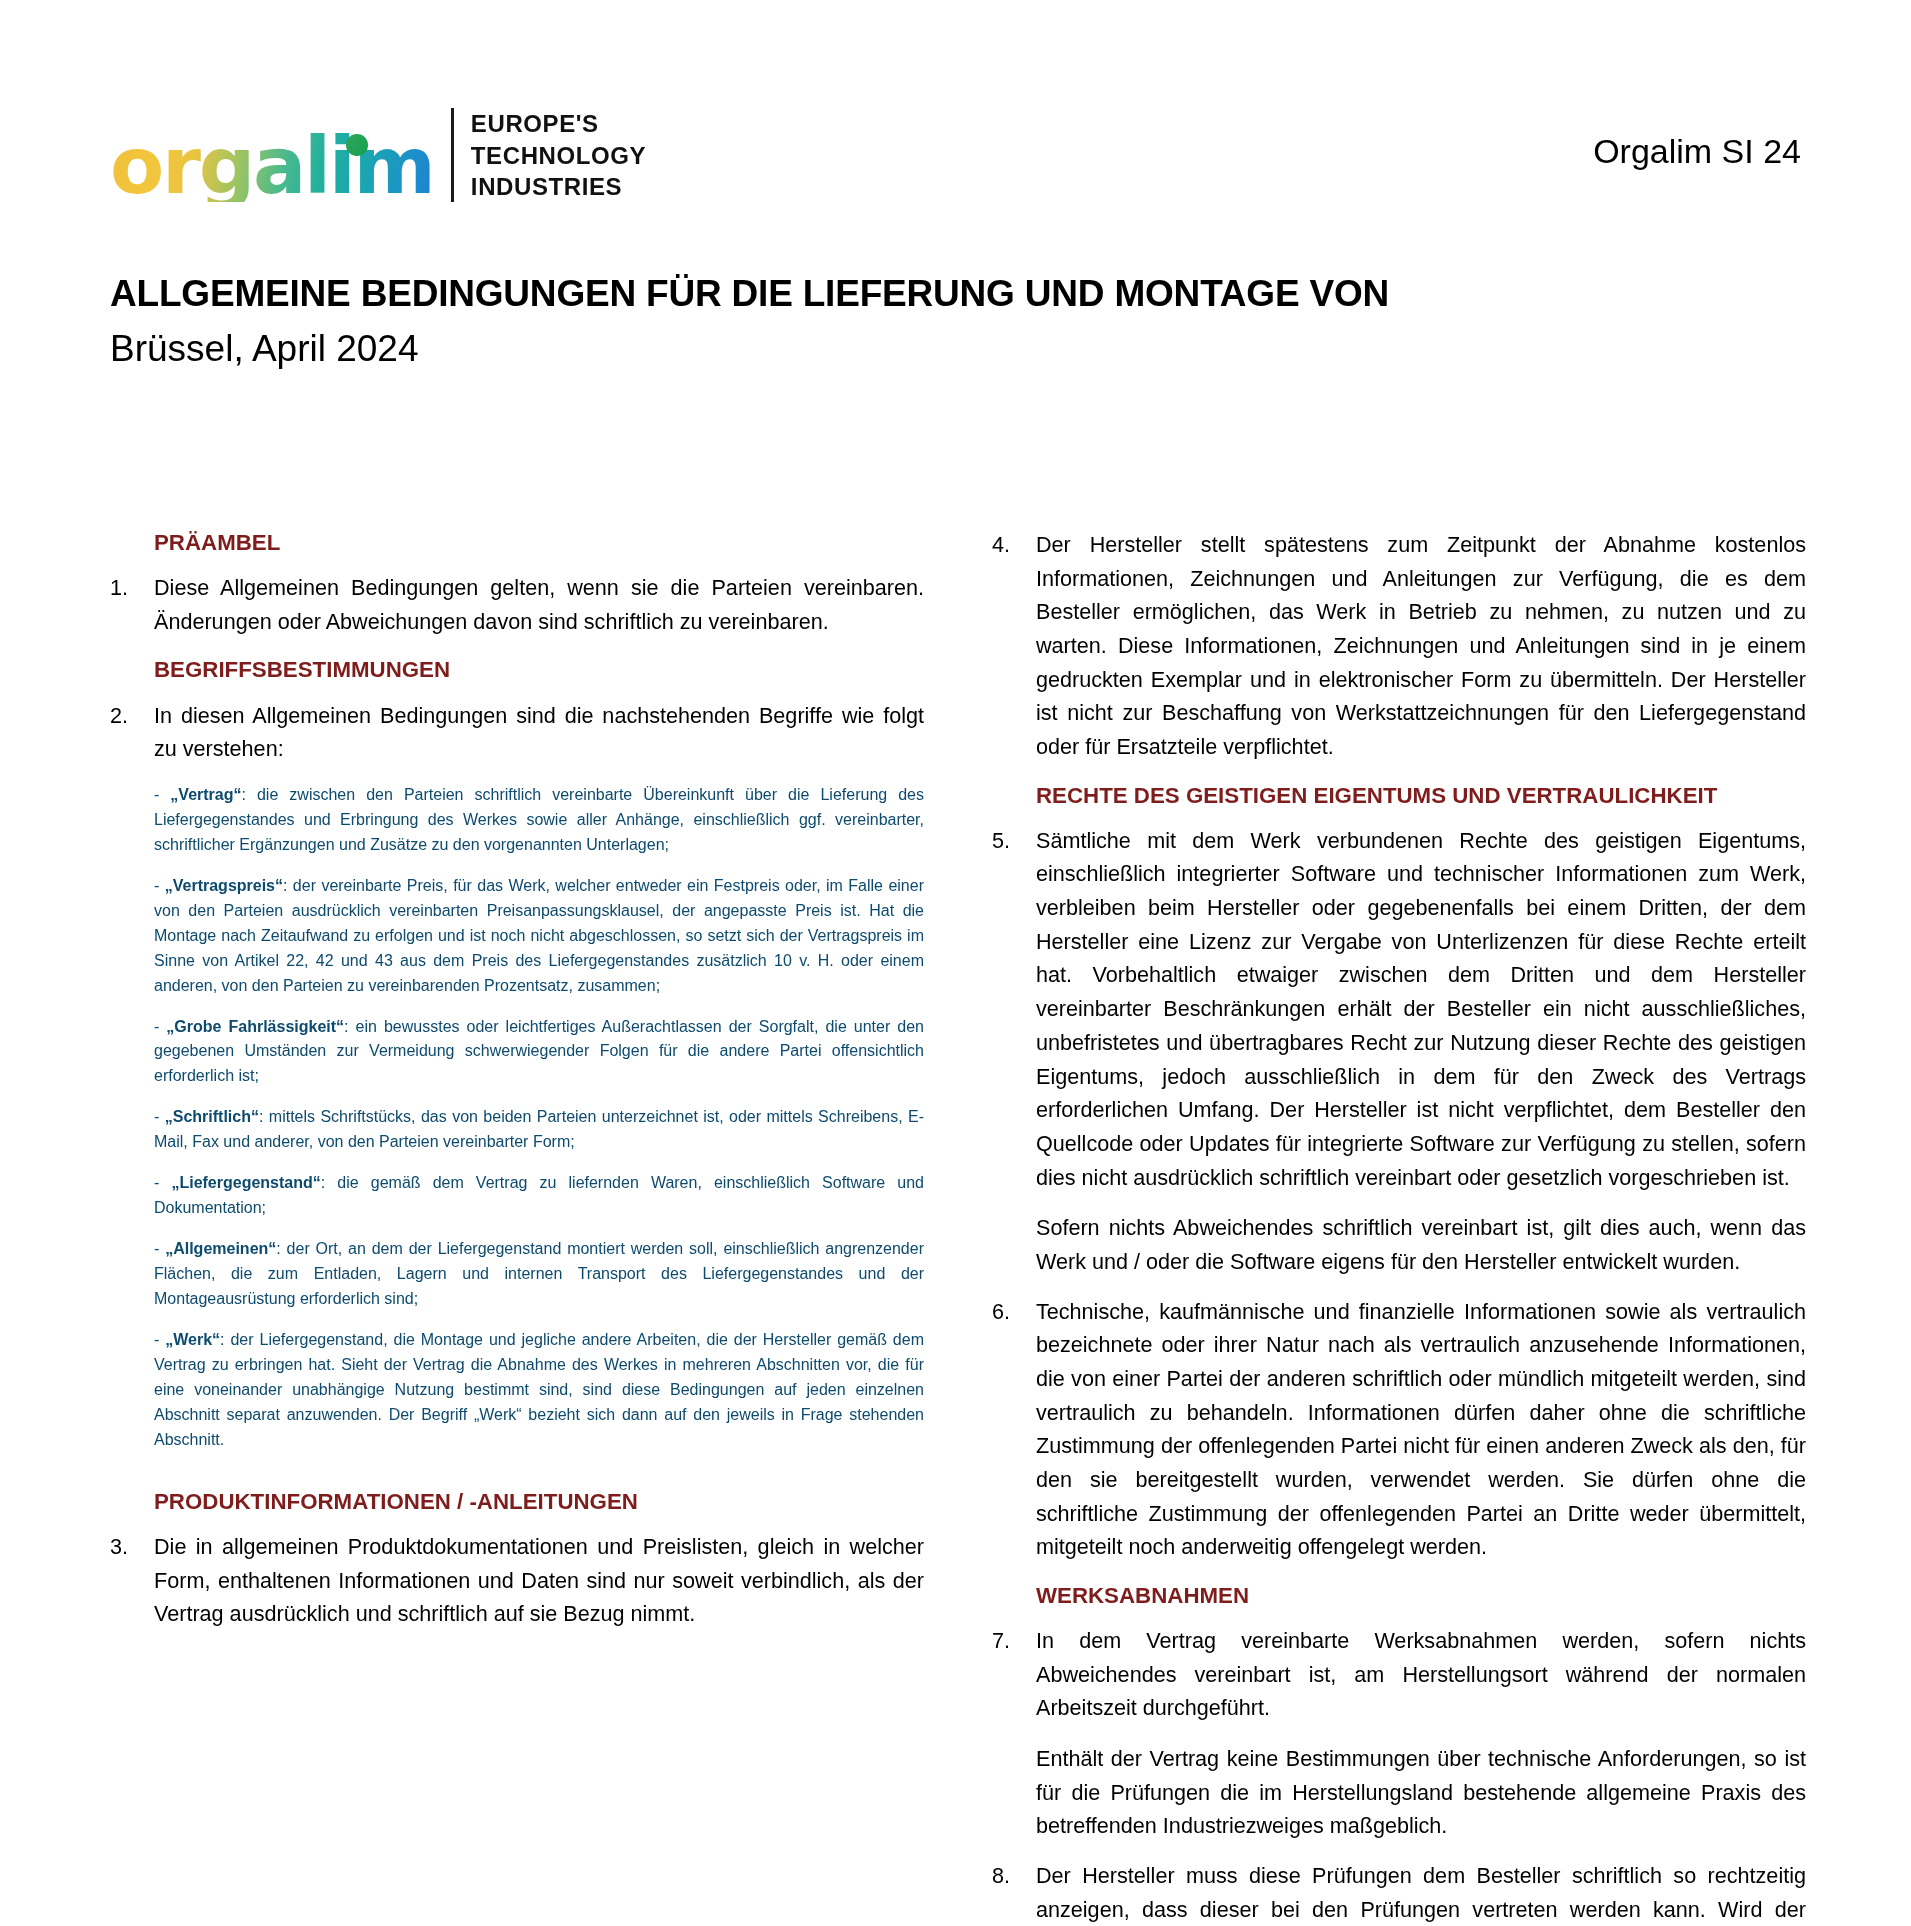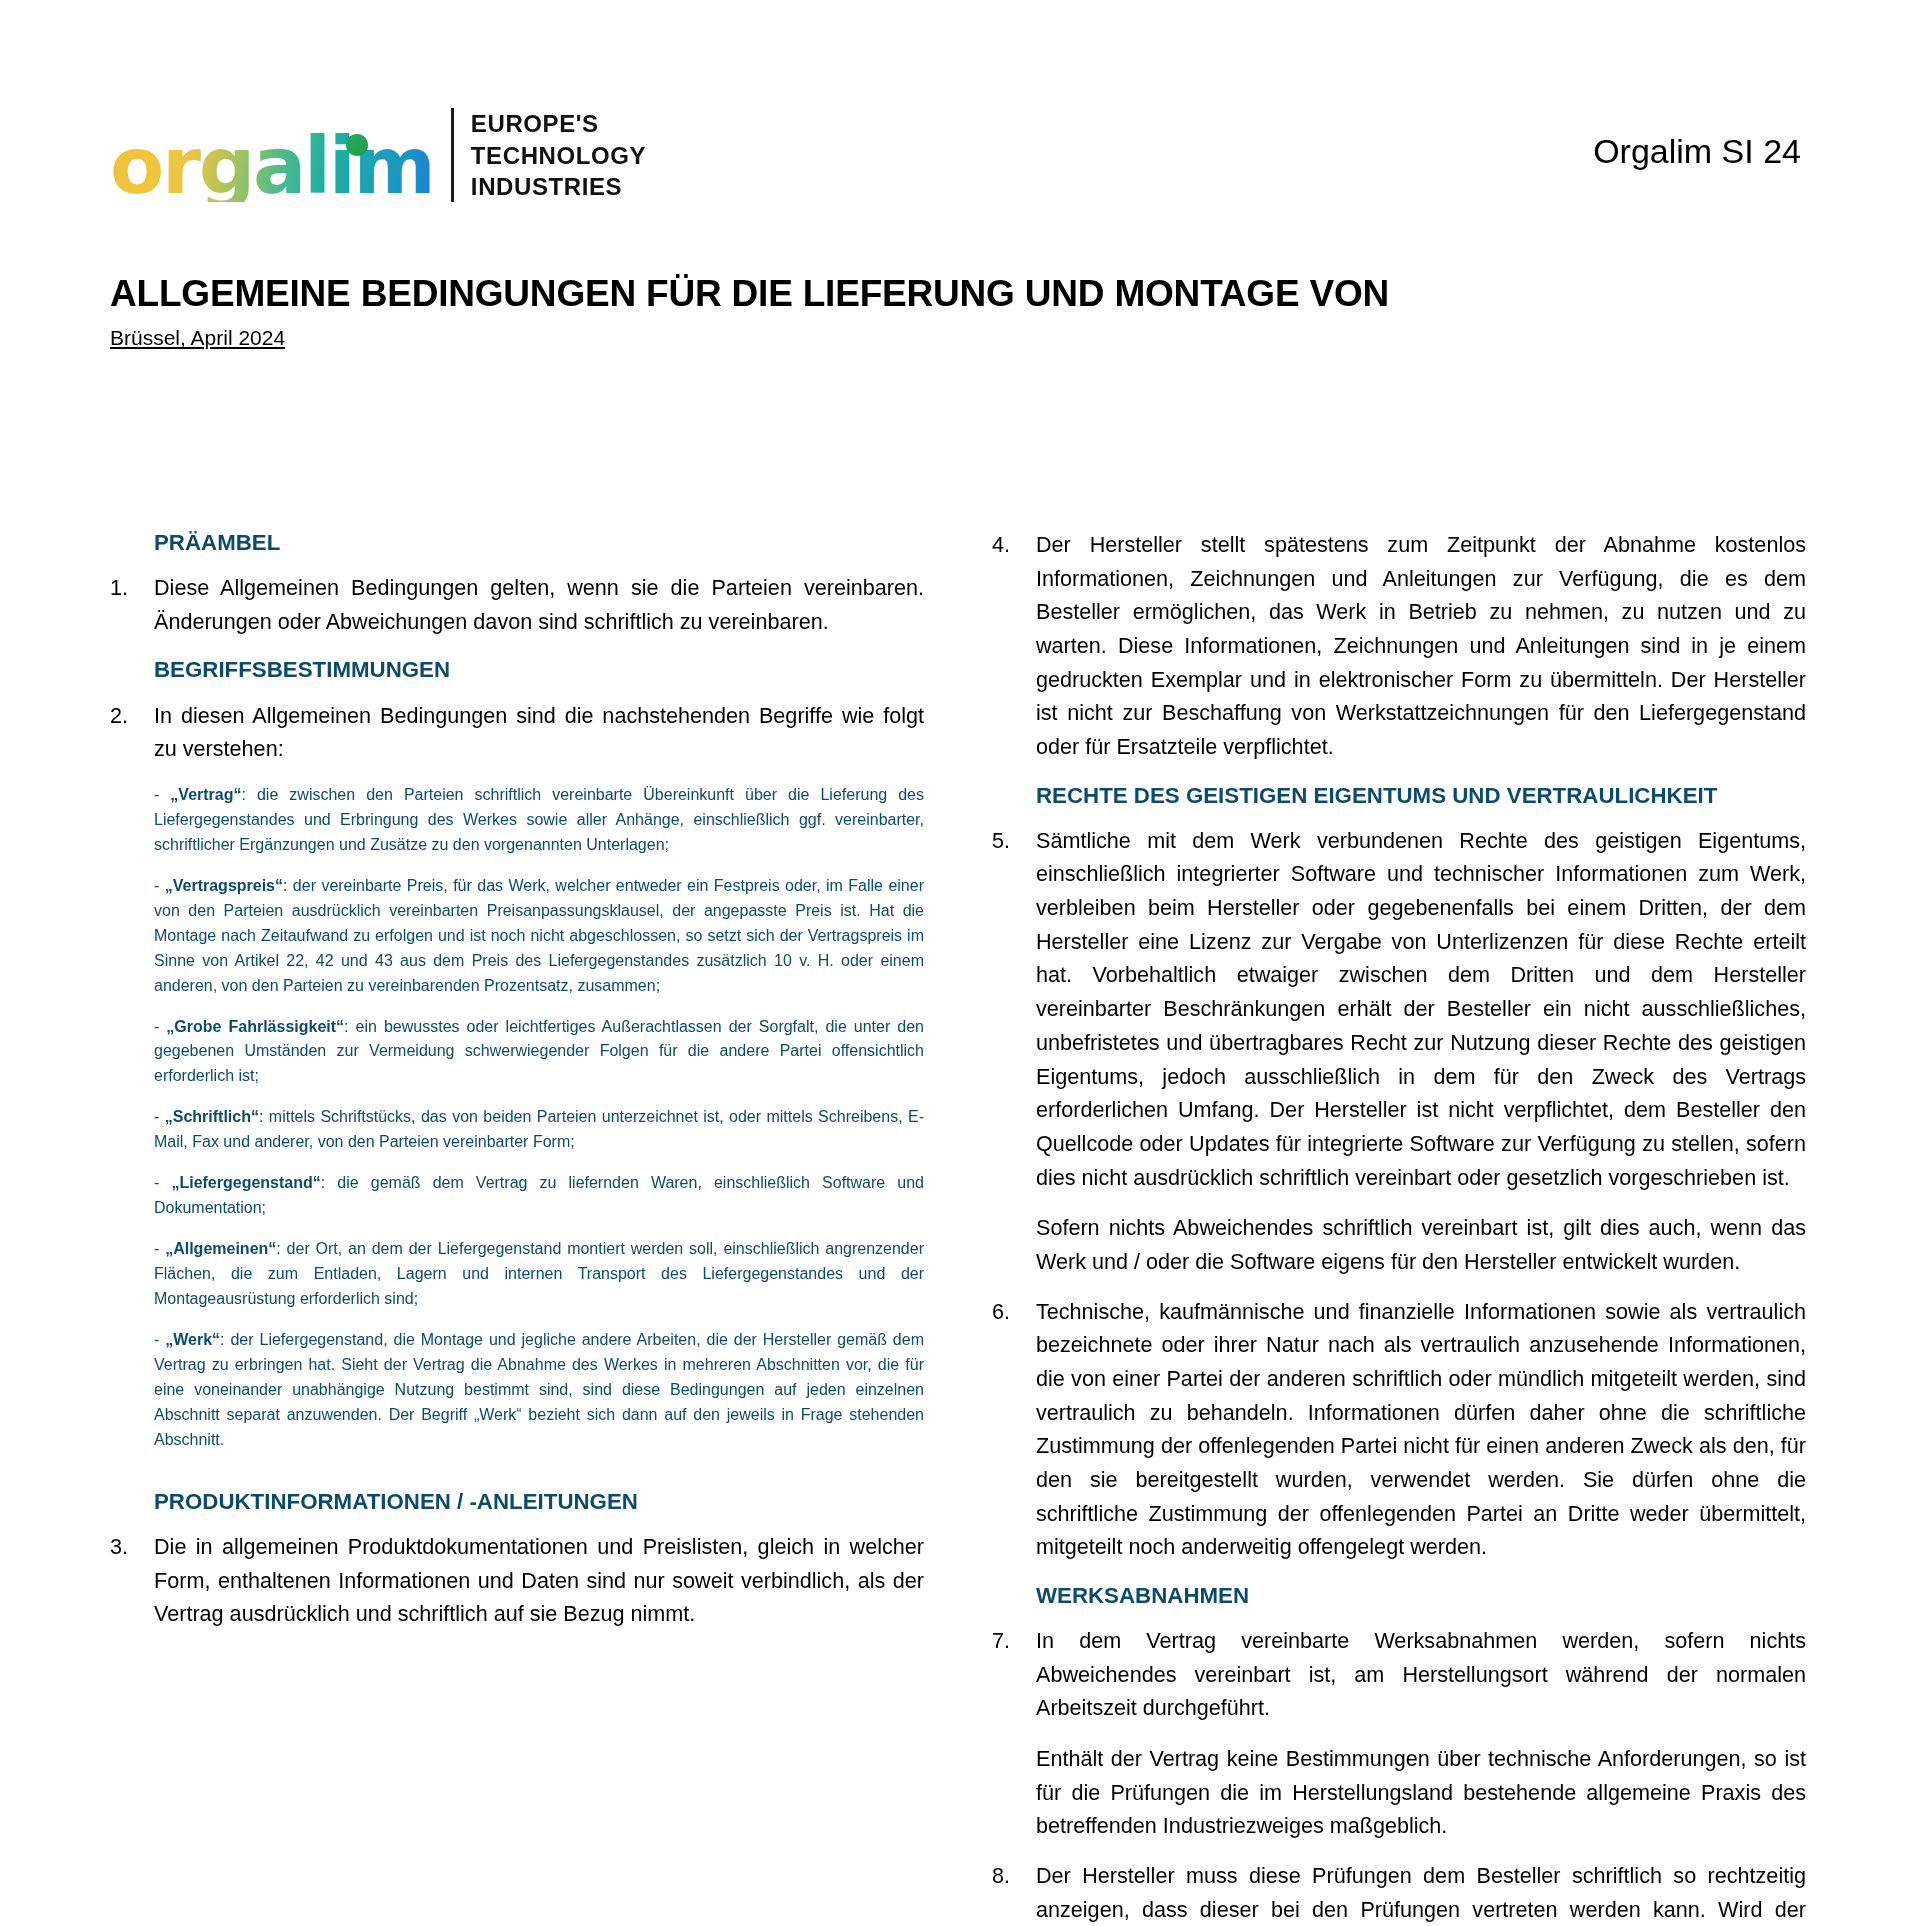--- a/index.html
+++ b/index.html
@@ -108,25 +108,24 @@
     font-size: 37px;
     line-height: 1.30;
     letter-spacing: -0.2px;
     color: #000000;
     margin: 0;
     text-transform: uppercase;
   }
   .doc-subtitle {
     font-family: "Liberation Sans", sans-serif;
     font-weight: 400;
-    font-size: 21px;
+    font-size: 37px;
     line-height: 1.35;
     color: #000000;
     margin: 6.2px 0 0 0;
-    text-decoration: underline;
   }
 
   
   .columns {
     position: absolute;
     left: 110px;
     top: 528px;
     width: 1695px;
     display: flex;
     gap: 68px;
@@ -137,21 +136,21 @@
   }
 
   h3.section-head {
     font-family: "Liberation Sans", sans-serif;
     font-weight: 700;
     font-size: 22.3px;
     line-height: 1.35;
     letter-spacing: 0px;
     margin: 0 0 13px 0;
     padding-left: 44px;
-    color: #0c4a6e;
+    color: #7f1d1d;
     text-transform: uppercase;
   }
   .col .section-head.tight-top { margin-top: 34px; }
 
   .clause {
     display: flex;
     align-items: flex-start;
     margin: 0 0 17px 0;
   }
   .clause-num {

